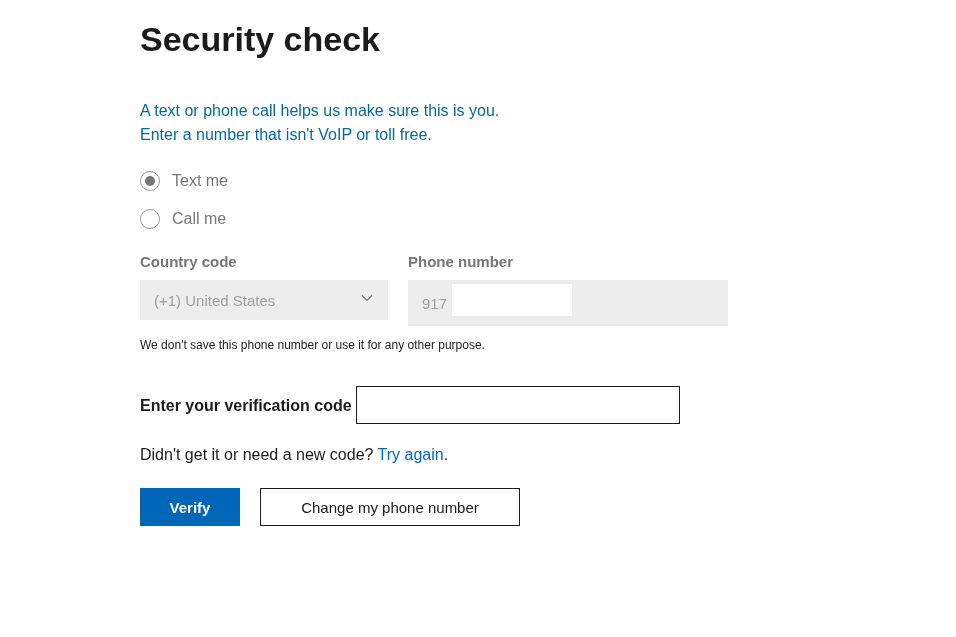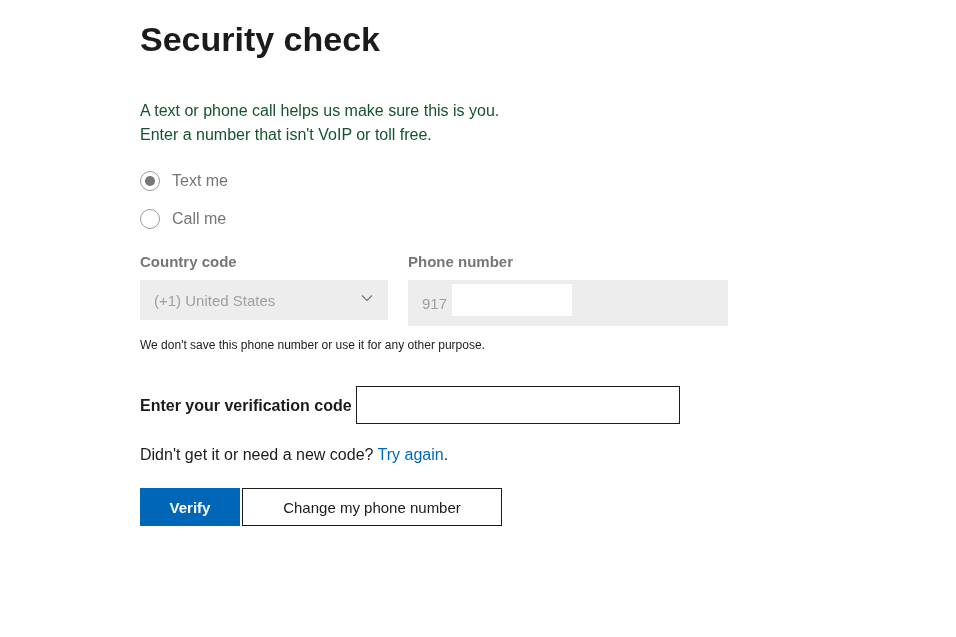--- a/index.html
+++ b/index.html
@@ -16,21 +16,21 @@
     .page-title {
       font-size: 34px;
       font-weight: 700;
       margin-bottom: 40px;
       color: #1b1b1b;
     }
     .intro-text {
       font-size: 16px;
       line-height: 1.5;
       margin-bottom: 24px;
-      color: #14532d;
+      color: #0369a1;
       margin-top: 36px;
     }
     .radio-group {
       margin-bottom: 24px;
     }
     .radio-option {
       display: flex;
       align-items: center;
       margin-bottom: 18px;
       cursor: pointer;
@@ -142,21 +142,21 @@
       color: #1b1b1b;
       margin-bottom: 24px;
     }
     .retry-link {
       color: #0067b8;
       cursor: pointer;
       text-decoration: none;
     }
     .button-row {
       display: flex;
-      gap: 2px;
+      gap: 20px;
     }
     .btn {
       height: 38px;
       padding: 0 22px;
       font-size: 15px;
       cursor: pointer;
       border: none;
       font-family: inherit;
     }
     .btn-primary {

